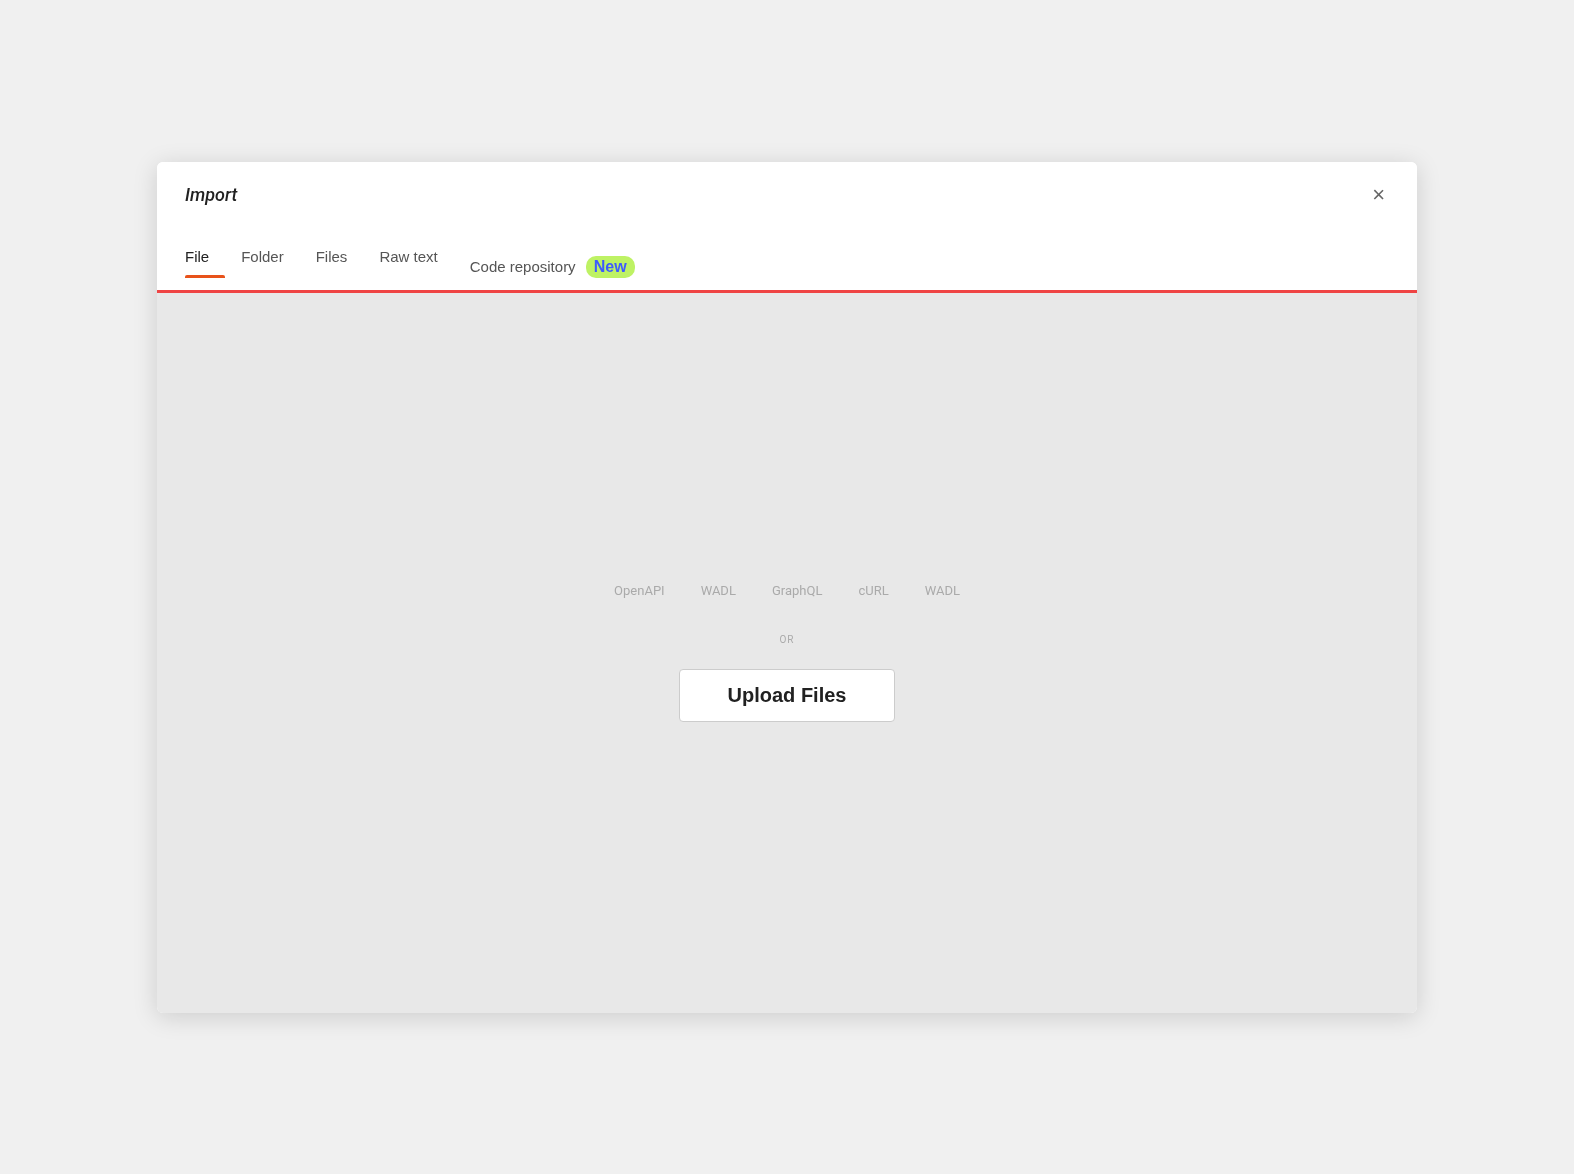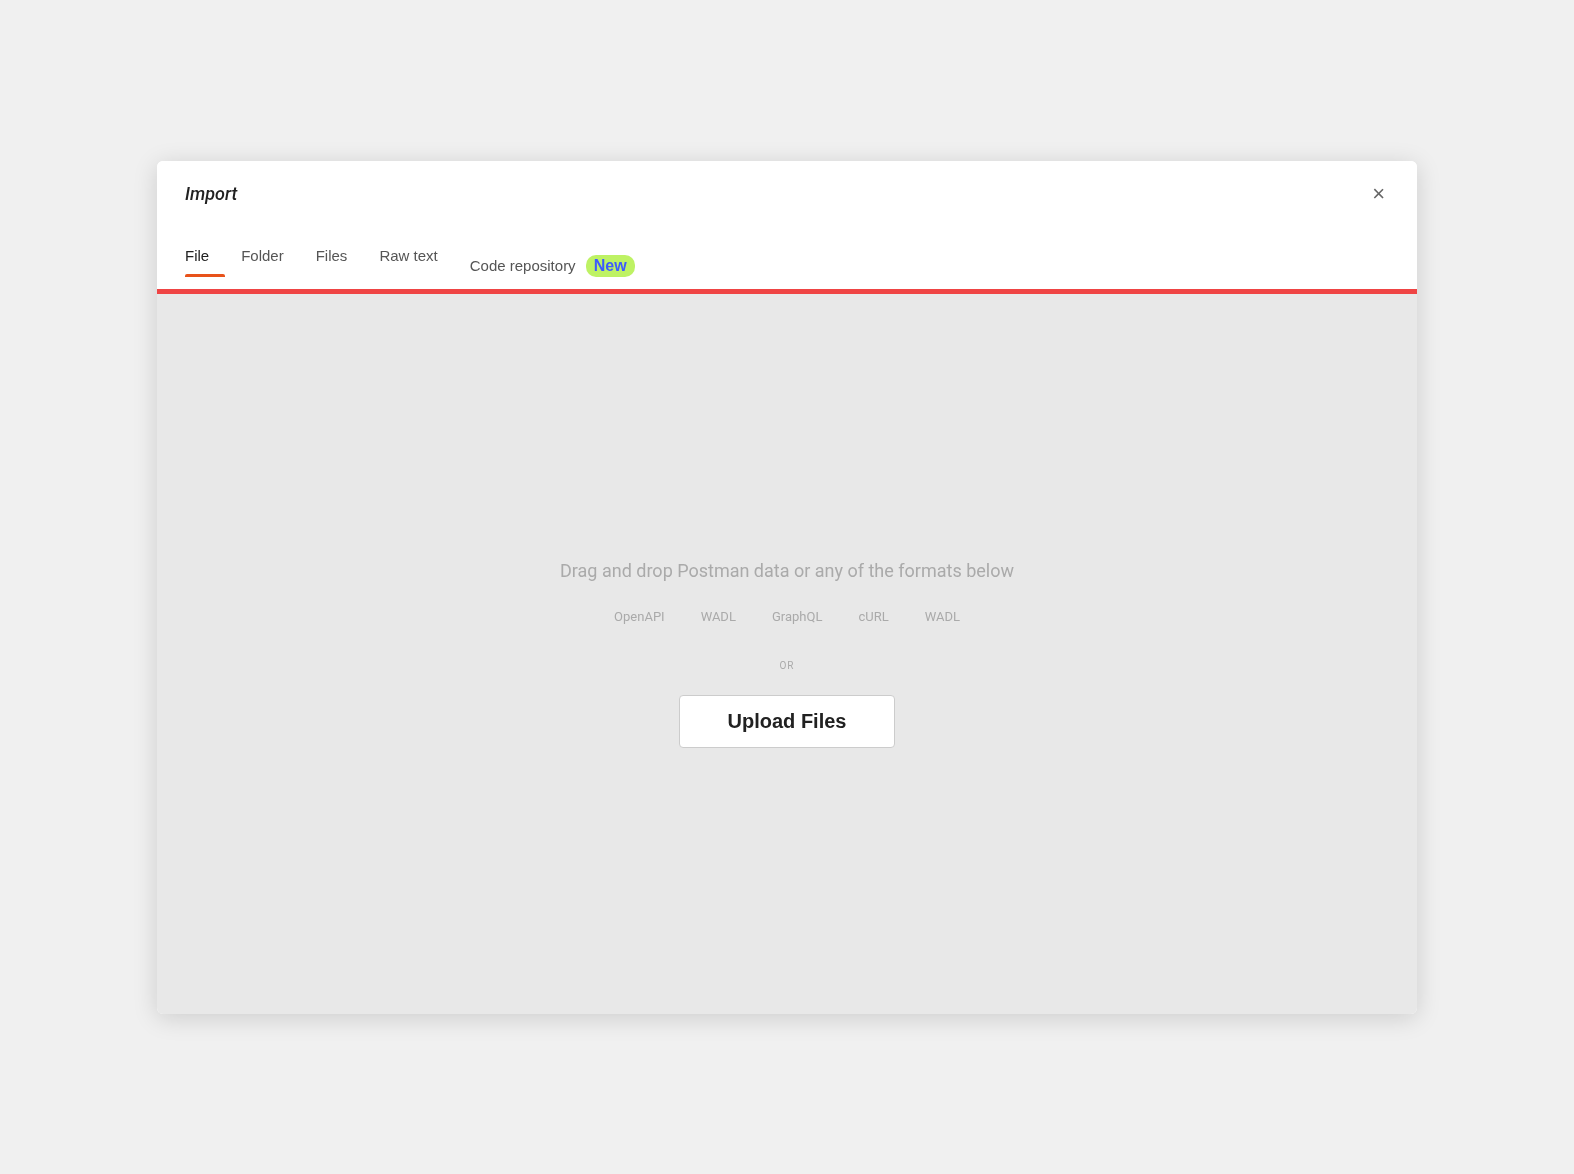--- a/index.html
+++ b/index.html
@@ -50,21 +50,21 @@
       line-height: 1;
       display: flex;
       align-items: center;
       justify-content: center;
     }
 
     .tabs-container {
       display: flex;
       align-items: center;
       padding: 0 28px;
-      border-bottom: 5px solid #ef4444;
+      border-bottom: 3px solid #ef4444;
       margin-top: 14px;
       gap: 0;
     }
 
     .tab {
       padding: 12px 16px;
       font-size: 15px;
       color: #555555;
       cursor: pointer;
       border: none;
@@ -181,21 +181,20 @@
     <button class="tab">
       <span>Raw text</span>
     </button>
     <button class="tab">
       <span>Code repository</span>
       <span class="new-badge">New</span>
     </button>
   </div>
 
   <div class="drop-zone">
-    <p class="drop-zone-text">Drag and drop Postman data or any of the formats below</p>
 
     <div class="formats-row">
       <span class="format-label">OpenAPI</span>
       <span class="format-label">WADL</span>
       <span class="format-label">GraphQL</span>
       <span class="format-label">cURL</span>
       <span class="format-label">WADL</span>
     </div>
 
     <p class="or-divider">OR</p>

